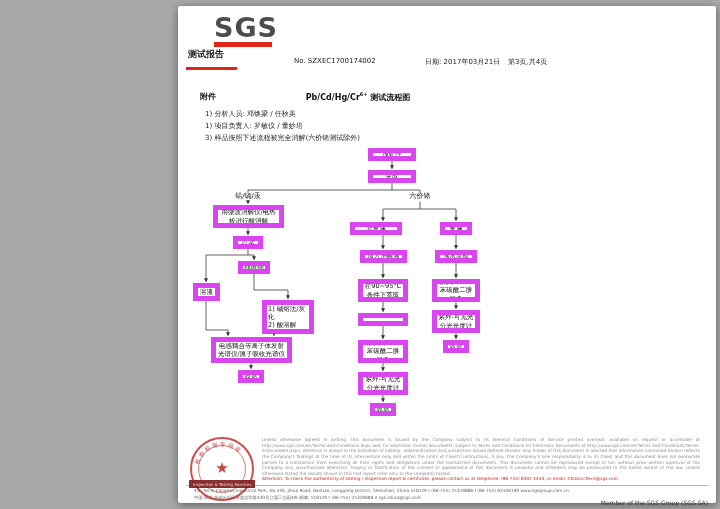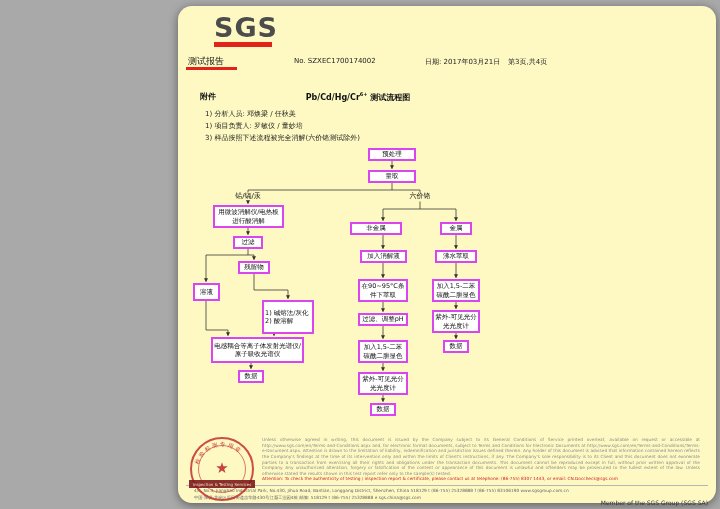--- a/index.html
+++ b/index.html
@@ -5,42 +5,42 @@
   html,body{margin:0;padding:0}
   body{
     width:720px;height:509px;overflow:hidden;
     background:#a9a9a9;
     font-family:"DejaVu Sans","Liberation Sans",sans-serif;
     position:relative;
   }
   .abs{position:absolute}
   .paper{
     position:absolute;left:178px;top:6px;width:538px;height:497px;
-    background:#fef9c3;border-radius:14px;
+    background:#ffffff;border-radius:2px;
     box-shadow:0 2px 10px rgba(0,0,0,.45);
   }
   
   .logo{left:36px;top:8px;text-align:left}
   .logo-text{font-size:27px;font-weight:bold;color:#4c4c4c;line-height:1;letter-spacing:1px}
   .logo-bar{width:58px;height:5px;background:#e2231a;margin-top:1px}
   
-  .hdr-title{left:10px;top:49px;font-size:9px;font-weight:normal;color:#1a1a1a}
+  .hdr-title{left:10px;top:42px;font-size:9px;font-weight:bold;color:#1a1a1a}
   .red-underline{left:8px;top:61px;width:51px;height:3px;background:#e2231a}
   .hdr-no{left:116px;top:51px;font-size:7px;color:#222}
   .hdr-date{left:247px;top:51px;font-size:7px;color:#222}
   .hdr-page{left:330px;top:51px;font-size:7px;color:#222}
   
   .attach{left:22px;top:85px;font-size:8px;font-weight:bold;color:#111}
   .doc-title{left:60px;top:85px;width:240px;text-align:center;font-size:8px;font-weight:bold;color:#111}
   .doc-title sup{font-size:5px}
   .note{left:27px;font-size:7px;color:#222;white-space:nowrap}
   
   .flow-svg{left:0;top:0;pointer-events:none}
   .node{
-    position:absolute;border:2px solid #d946ef;background:#fff;
+    position:absolute;border:5px solid #d946ef;background:#fff;
     display:flex;align-items:center;justify-content:center;
     text-align:center;font-size:6.5px;line-height:1.25;color:#111;
     padding:0 1px;box-sizing:border-box;white-space:pre-line;overflow:hidden;
   }
   .node.ta-l{text-align:left;justify-content:flex-start}
   .blabel{position:absolute;font-size:7px;font-weight:normal;color:#111;text-align:center;line-height:1}
   
   .disclaimer{left:84px;top:431px;width:438px;font-size:4.3px;line-height:1.32;color:#8c8c8c;text-align:justify}
   .attention{left:84px;top:470px;width:438px;font-size:4.3px;color:#cc2222}
   .rule{left:8px;top:479px;width:522px;height:1px;background:#b5b5b5}
@@ -112,21 +112,21 @@
   <div class="blabel" style="left:212px;top:187px;width:60px">六价铬</div>
 
   <div class="node" style="left:190px;top:142px;width:48px;height:13px">预处理</div>
   <div class="node" style="left:190px;top:164px;width:48px;height:13px">量取</div>
   <div class="node" style="left:35px;top:199px;width:71px;height:23px">用微波消解仪/电热板进行酸消解</div>
   <div class="node" style="left:55px;top:230px;width:30px;height:13px">过滤</div>
   <div class="node" style="left:15px;top:277px;width:27px;height:18px">溶液</div>
   <div class="node" style="left:60px;top:255px;width:32px;height:13px">残留物</div>
   <div class="node ta-l" style="left:84px;top:294px;width:52px;height:34px">1) 碱熔法/灰化
 2) 酸溶解</div>
-  <div class="node" style="left:33px;top:331px;width:93px;height:26px">电感耦合等离子体发射光谱仪/原子吸收光谱仪</div>
+  <div class="node" style="left:33px;top:331px;width:81px;height:26px">电感耦合等离子体发射光谱仪/原子吸收光谱仪</div>
   <div class="node" style="left:60px;top:364px;width:26px;height:13px">数据</div>
 
   <div class="node" style="left:172px;top:216px;width:52px;height:13px">非金属</div>
   <div class="node" style="left:262px;top:216px;width:32px;height:13px">金属</div>
 
   <div class="node" style="left:182px;top:244px;width:47px;height:13px">加入消解液</div>
   <div class="node" style="left:180px;top:273px;width:50px;height:23px">在90~95°C条件下萃取</div>
   <div class="node" style="left:180px;top:307px;width:50px;height:13px">过滤、调整pH</div>
   <div class="node" style="left:180px;top:334px;width:50px;height:23px">加入1,5-二苯碳酰二肼显色</div>
   <div class="node" style="left:180px;top:366px;width:50px;height:23px">紫外-可见光分光光度计</div>

